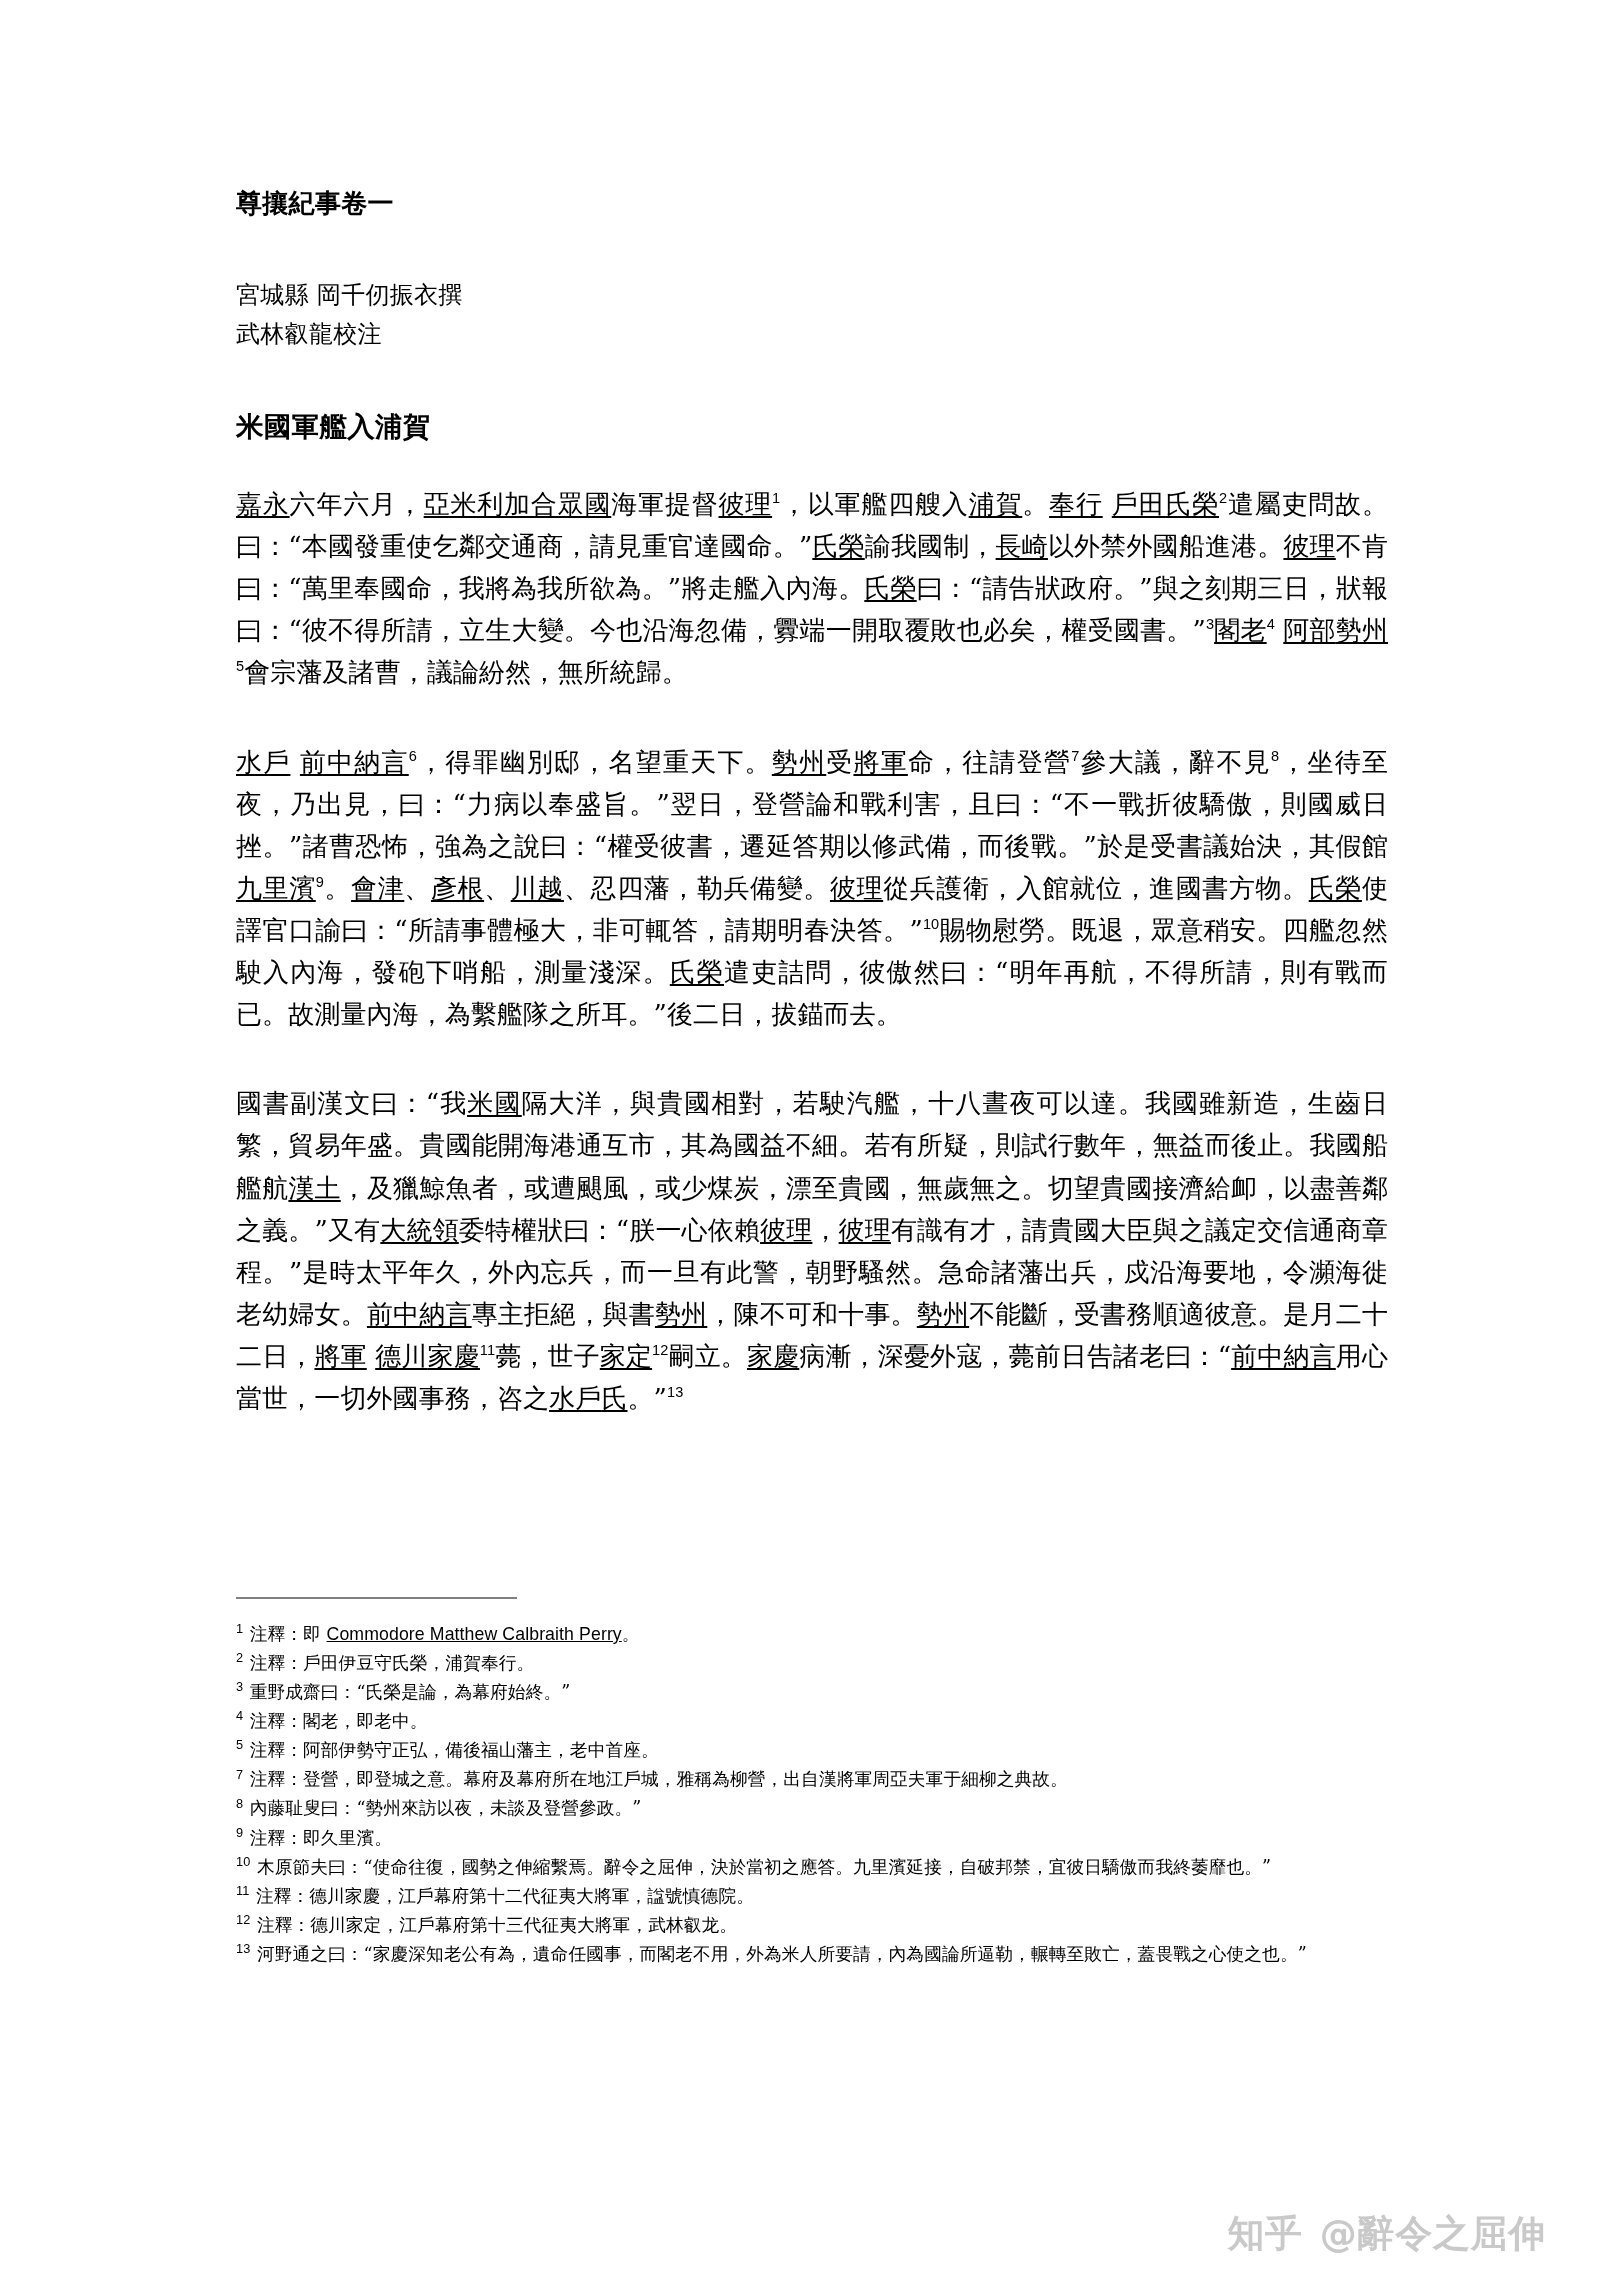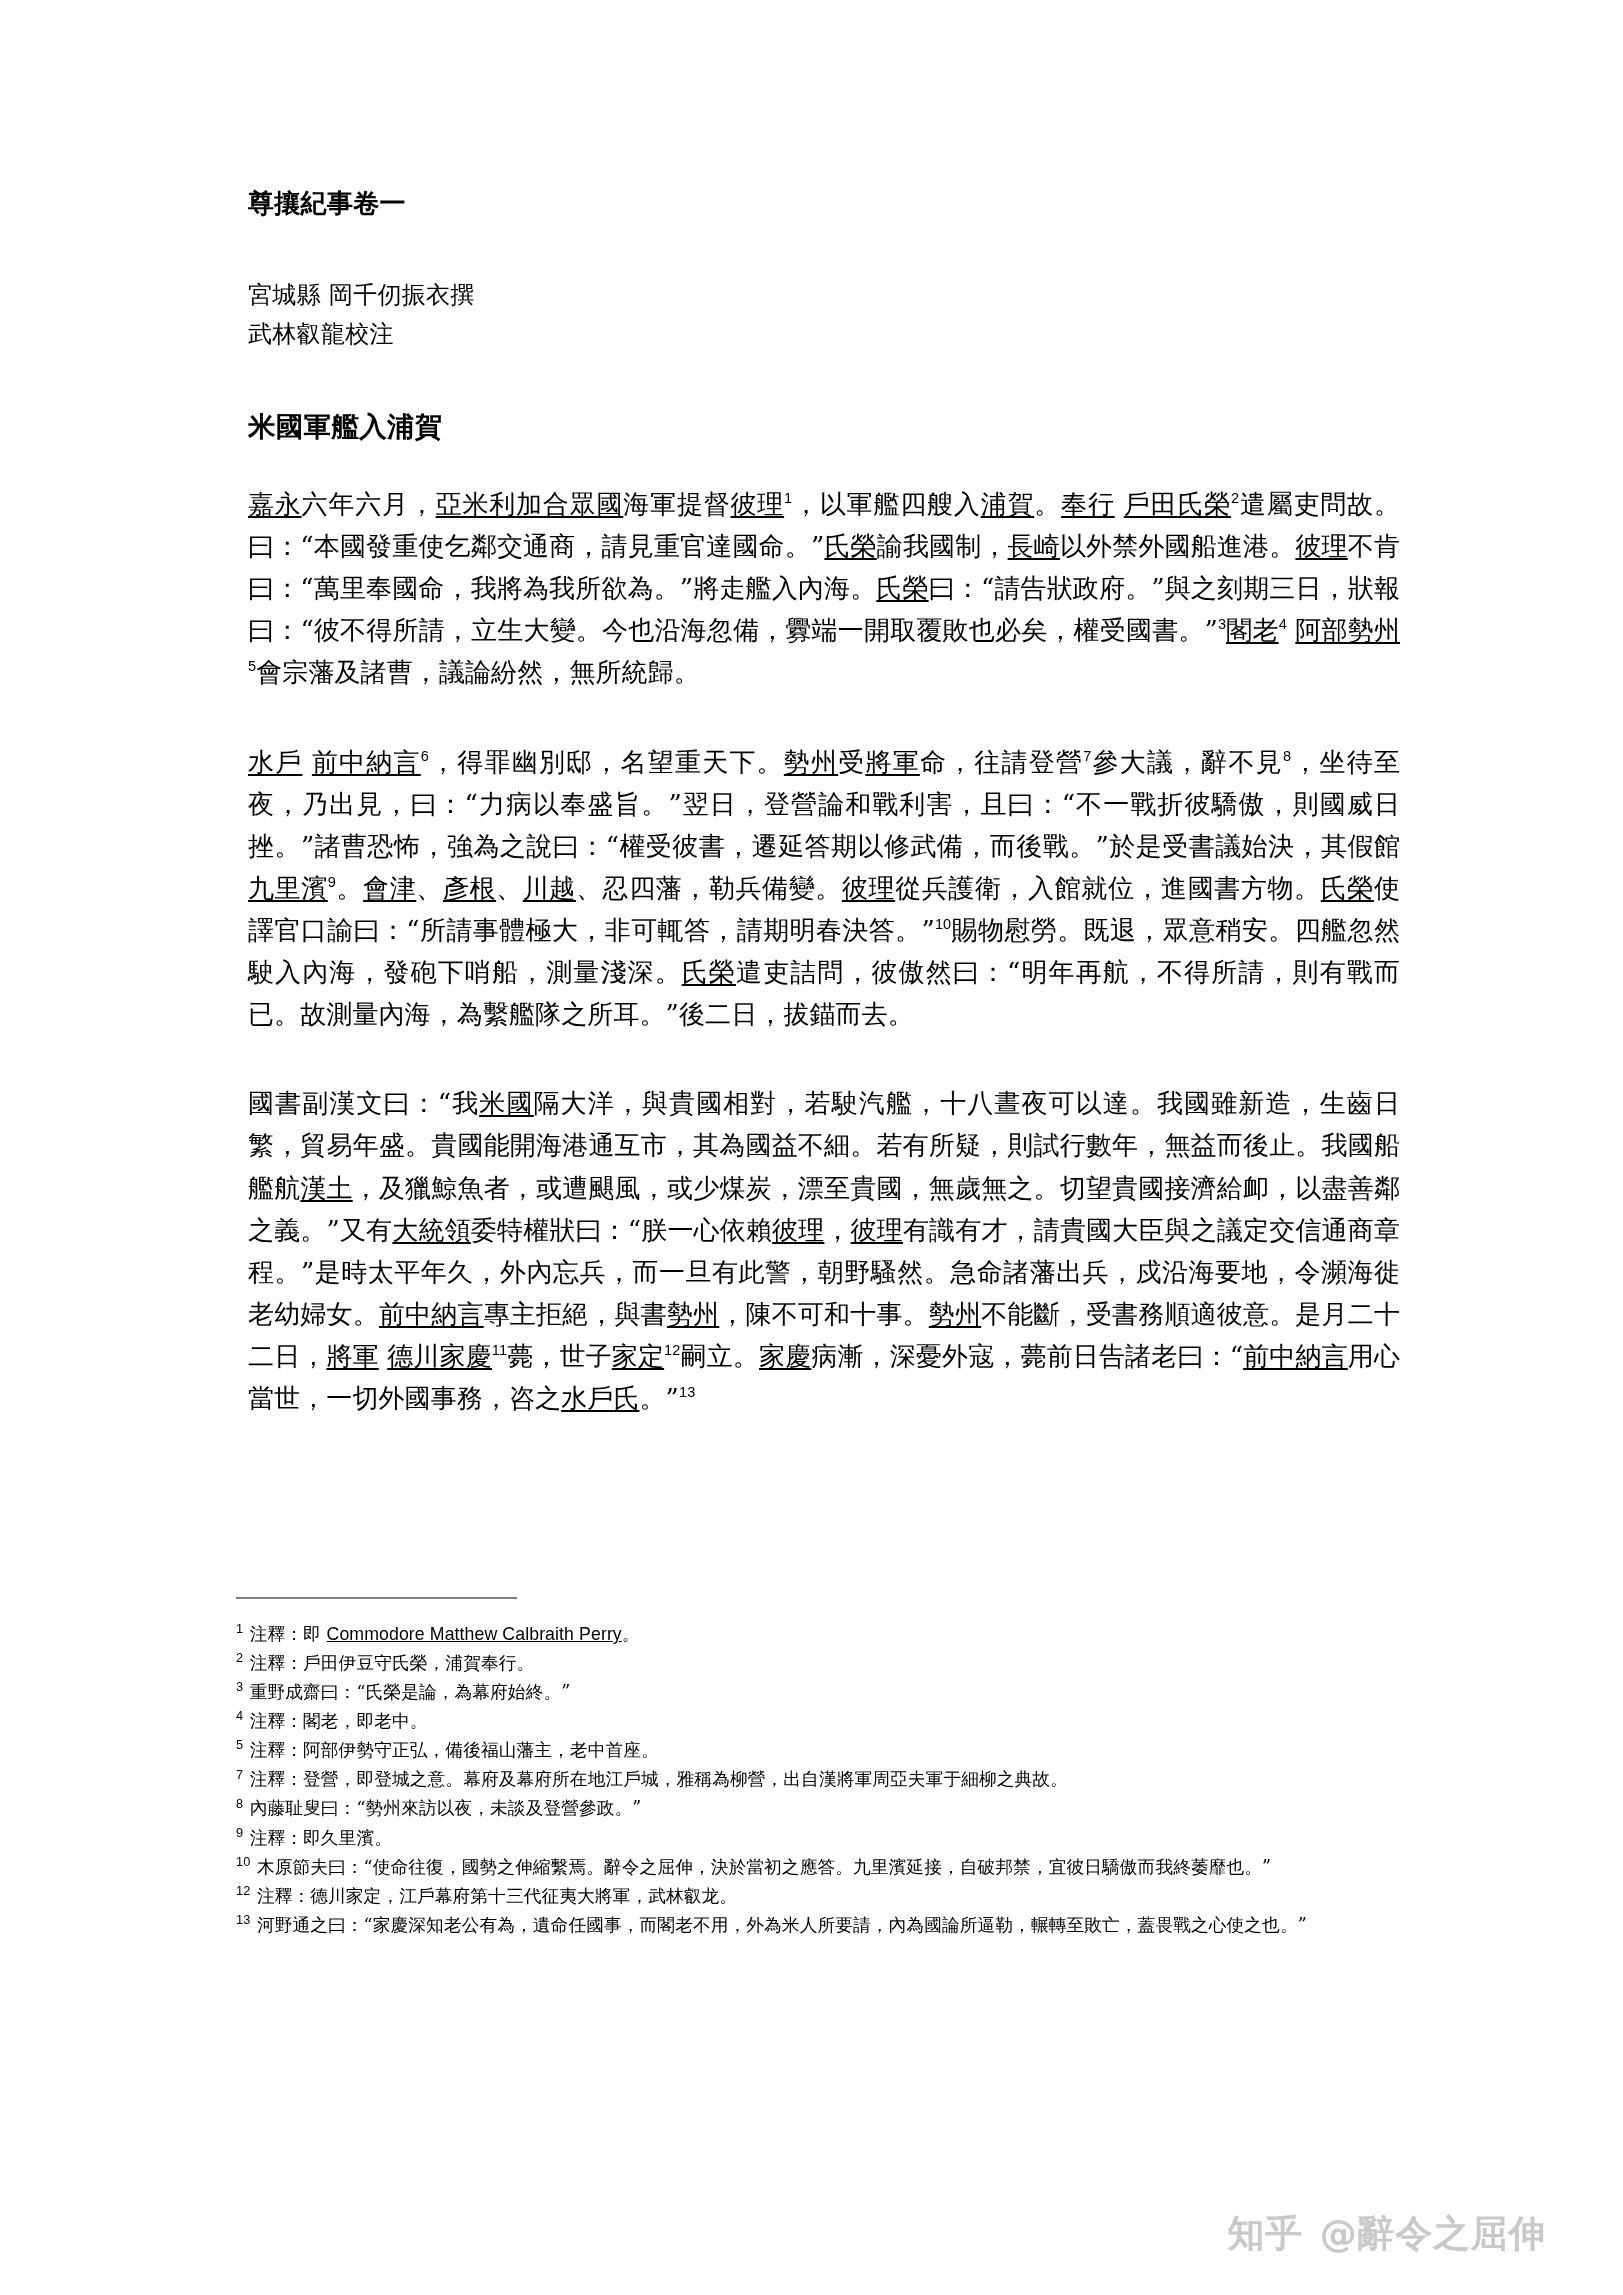--- a/index.html
+++ b/index.html
@@ -16,21 +16,21 @@
     width: 1623px;
     height: 2295px;
     background: #ffffff;
     overflow: hidden;
     box-sizing: border-box;
   }
 
   
   #content {
     position: absolute;
-    left: 248px;
+    left: 236px;
     top: 186px;
     width: 1152px;
   }
 
   .doc-title {
     font-size: 26px;
     line-height: 1.35;
     font-weight: 700;
     letter-spacing: 0.3px;
     margin: 0 0 0 0;
@@ -152,20 +152,21 @@
     <div id="footnote-list">
         <p class="fn-item"><span class="fn-num">1</span><span>注釋：即 <span class="fn-latin">Commodore Matthew Calbraith Perry</span>。</span></p>
         <p class="fn-item"><span class="fn-num">2</span><span>注釋：戶田伊豆守氏榮，浦賀奉行。</span></p>
         <p class="fn-item"><span class="fn-num">3</span><span>重野成齋曰：“氏榮是論，為幕府始終。”</span></p>
         <p class="fn-item"><span class="fn-num">4</span><span>注釋：閣老，即老中。</span></p>
         <p class="fn-item"><span class="fn-num">5</span><span>注釋：阿部伊勢守正弘，備後福山藩主，老中首座。</span></p>
         <p class="fn-item"><span class="fn-num">7</span><span>注釋：登營，即登城之意。幕府及幕府所在地江戶城，雅稱為柳營，出自漢將軍周亞夫軍于細柳之典故。</span></p>
         <p class="fn-item"><span class="fn-num">8</span><span>內藤耻叟曰：“勢州來訪以夜，未談及登營參政。”</span></p>
         <p class="fn-item"><span class="fn-num">9</span><span>注釋：即久里濱。</span></p>
         <p class="fn-item"><span class="fn-num">10</span><span>木原節夫曰：“使命往復，國勢之伸縮繫焉。辭令之屈伸，決於當初之應答。九里濱延接，自破邦禁，宜彼日驕傲而我終萎靡也。”</span></p>
+        <p class="fn-item"><span class="fn-num">11</span><span>注釋：德川家慶，江戶幕府第十二代征夷大將軍，諡號慎德院。</span></p>
         <p class="fn-item"><span class="fn-num">12</span><span>注釋：德川家定，江戶幕府第十三代征夷大將軍，武林叡龙。</span></p>
         <p class="fn-item"><span class="fn-num">13</span><span>河野通之曰：“家慶深知老公有為，遺命任國事，而閣老不用，外為米人所要請，內為國論所逼勒，輾轉至敗亡，蓋畏戰之心使之也。”</span></p>
       </div>
   </div>
 
   <div id="watermark">
     <span>知乎</span>
     <span>@辭令之屈伸</span>
   </div>
 

